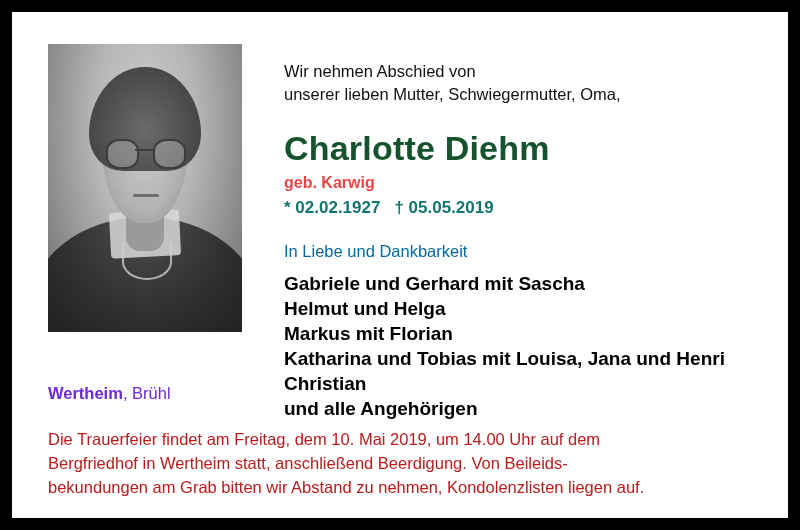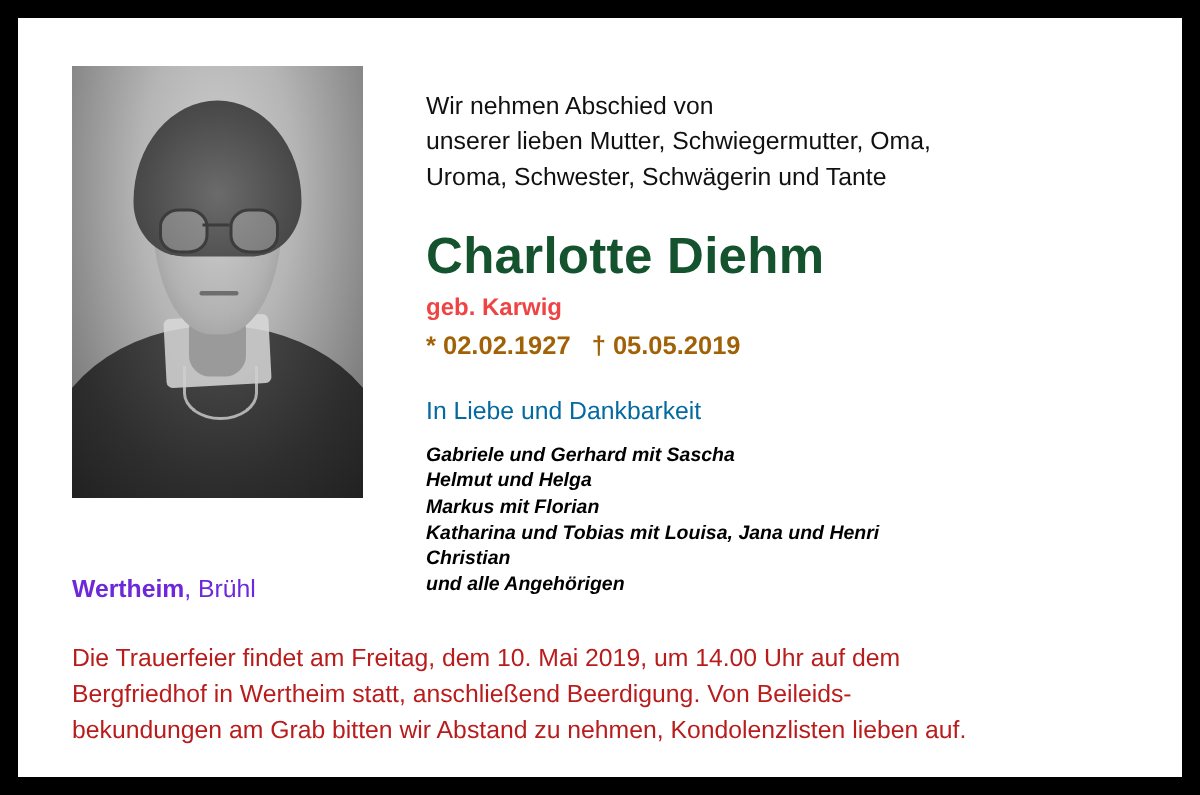--- a/index.html
+++ b/index.html
@@ -154,37 +154,36 @@
   .maiden {
     margin-top: 6px;
     font-size: 16px;
     font-weight: bold;
     color: #ef4444;
   }
   .dates {
     margin-top: 6px;
     font-size: 17px;
     font-weight: bold;
-    color: #a16207;
+    color: #0f766e;
   }
   .dates .sep { display: inline-block; width: 14px; }
   .gratitude {
     margin-top: 24px;
     font-size: 16.5px;
     color: #0369a1;
   }
   .family {
     margin-top: 10px;
   }
   .family-line {
-    font-size: 13px;
+    font-size: 19px;
     font-weight: bold;
     color: #000;
     line-height: 1.32;
-    font-style: italic;
   }
   .place-row {
     position: absolute;
     left: 36px;
     top: 372px;
     font-size: 16.5px;
     color: #6d28d9;
   }
   .place-row .city { font-weight: bold; }
   .place-row .district { font-weight: normal; }
@@ -218,21 +217,20 @@
         <div class="p-glass r"></div>
         <div class="p-bridge"></div>
         <div class="p-mouth"></div>
         <div class="p-chain"></div>
       </div>
     </div>
 
     <div class="text-col">
       <div class="intro-line">Wir nehmen Abschied von</div>
       <div class="intro-line">unserer lieben Mutter, Schwiegermutter, Oma,</div>
-      <div class="intro-line">Uroma, Schwester, Schwägerin und Tante</div>
 
       <div class="name">Charlotte Diehm</div>
       <div class="maiden">geb. Karwig</div>
       <div class="dates">
         <span>* 02.02.1927</span><span class="sep"></span><span>† 05.05.2019</span>
       </div>
 
       <div class="gratitude">In Liebe und Dankbarkeit</div>
 
       <div class="family">
@@ -246,16 +244,16 @@
     </div>
   </div>
 
   <div class="place-row">
     <span class="city">Wertheim</span><span class="district">, Brühl</span>
   </div>
 
   <div class="footer">
     <p>Die Trauerfeier findet am Freitag, dem 10. Mai 2019, um 14.00 Uhr auf dem</p>
     <p>Bergfriedhof in Wertheim statt, anschließend Beerdigung. Von Beileids-</p>
-    <p>bekundungen am Grab bitten wir Abstand zu nehmen, Kondolenzlisten lieben auf.</p>
+    <p>bekundungen am Grab bitten wir Abstand zu nehmen, Kondolenzlisten liegen auf.</p>
   </div>
 
 </div>
 
 </body></html>

